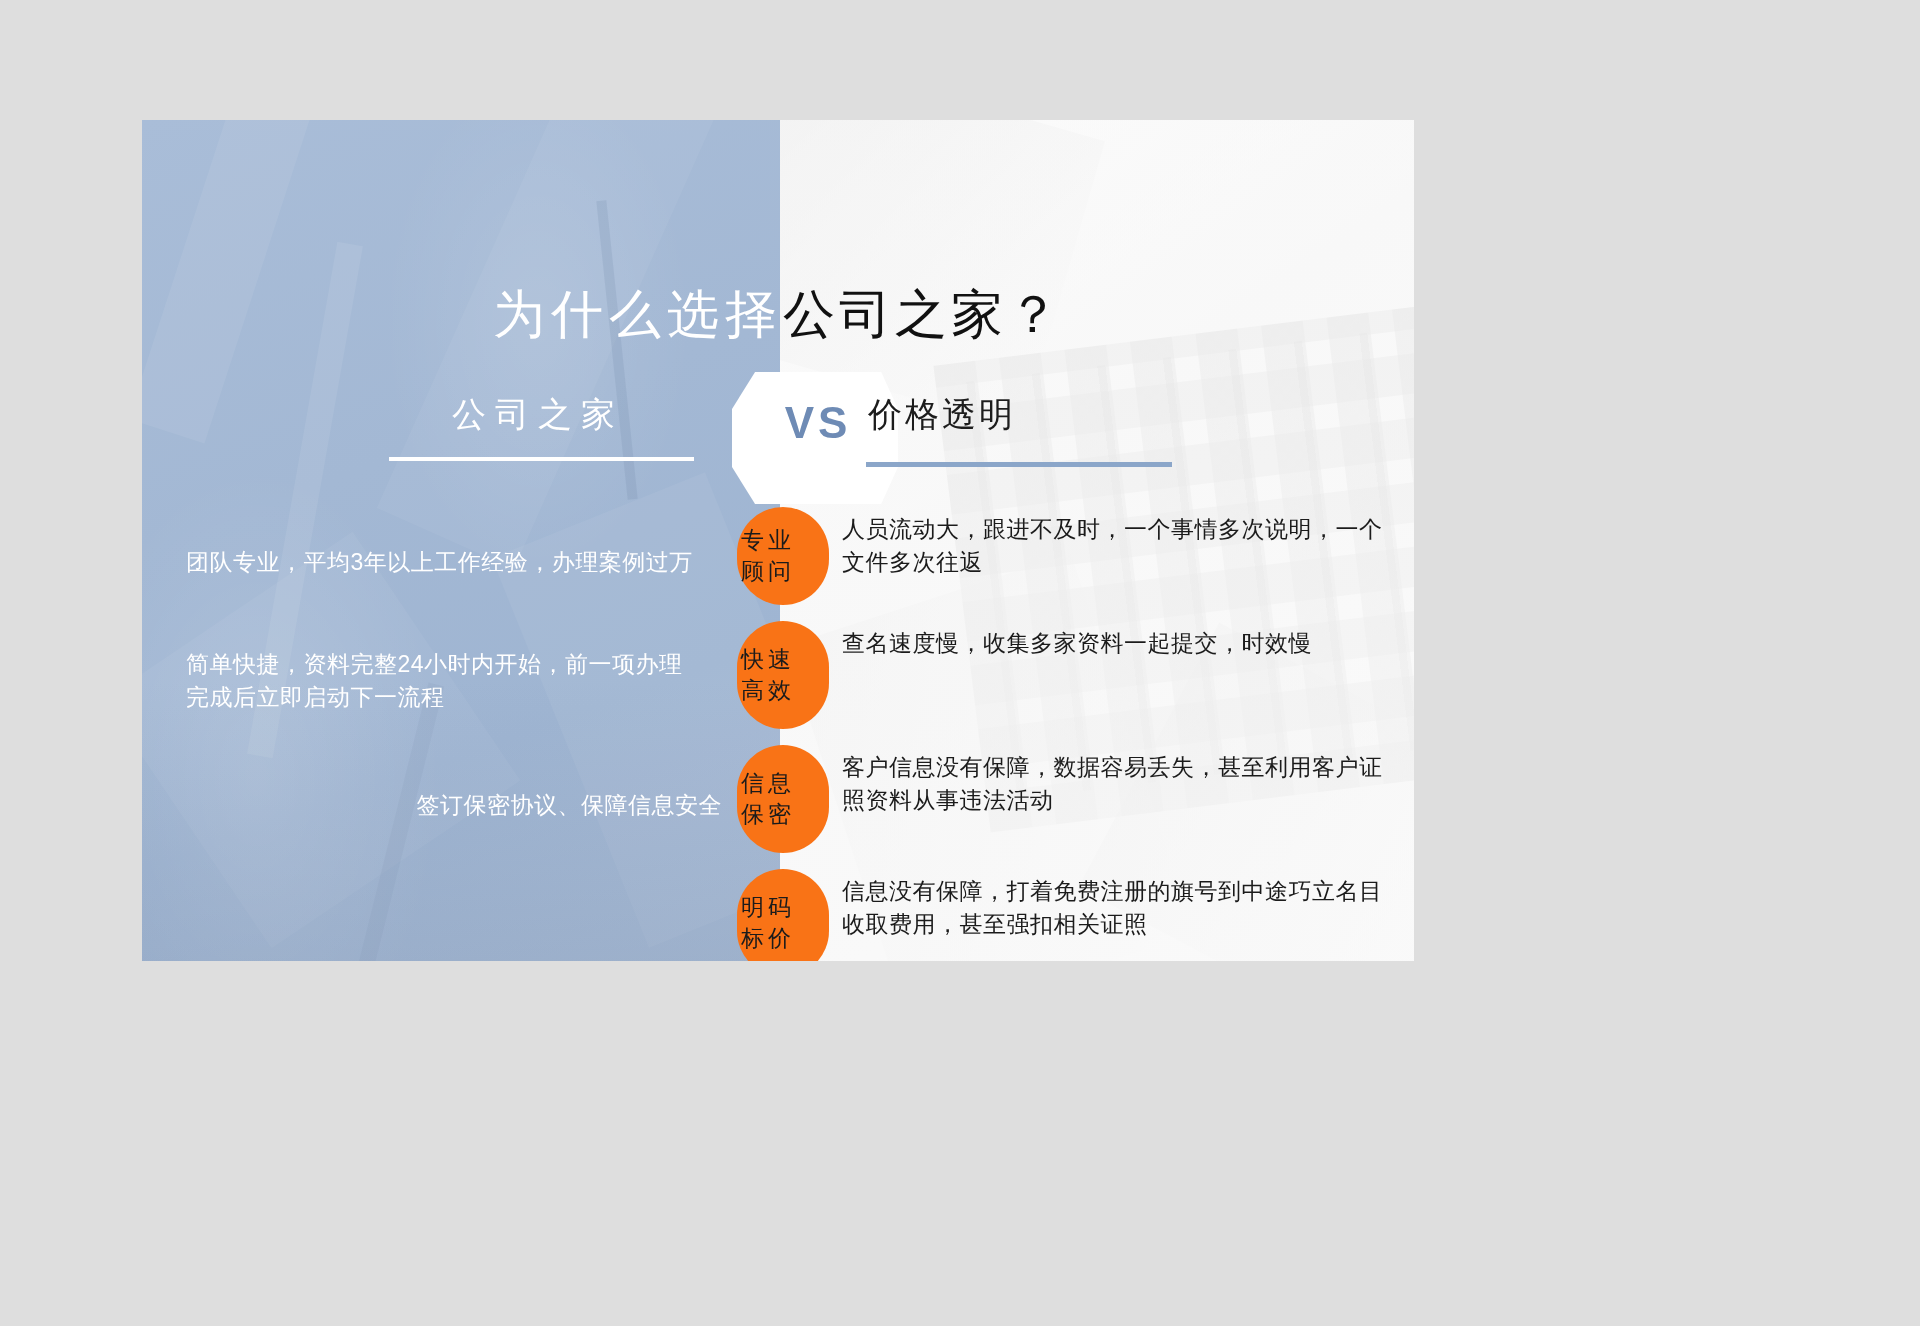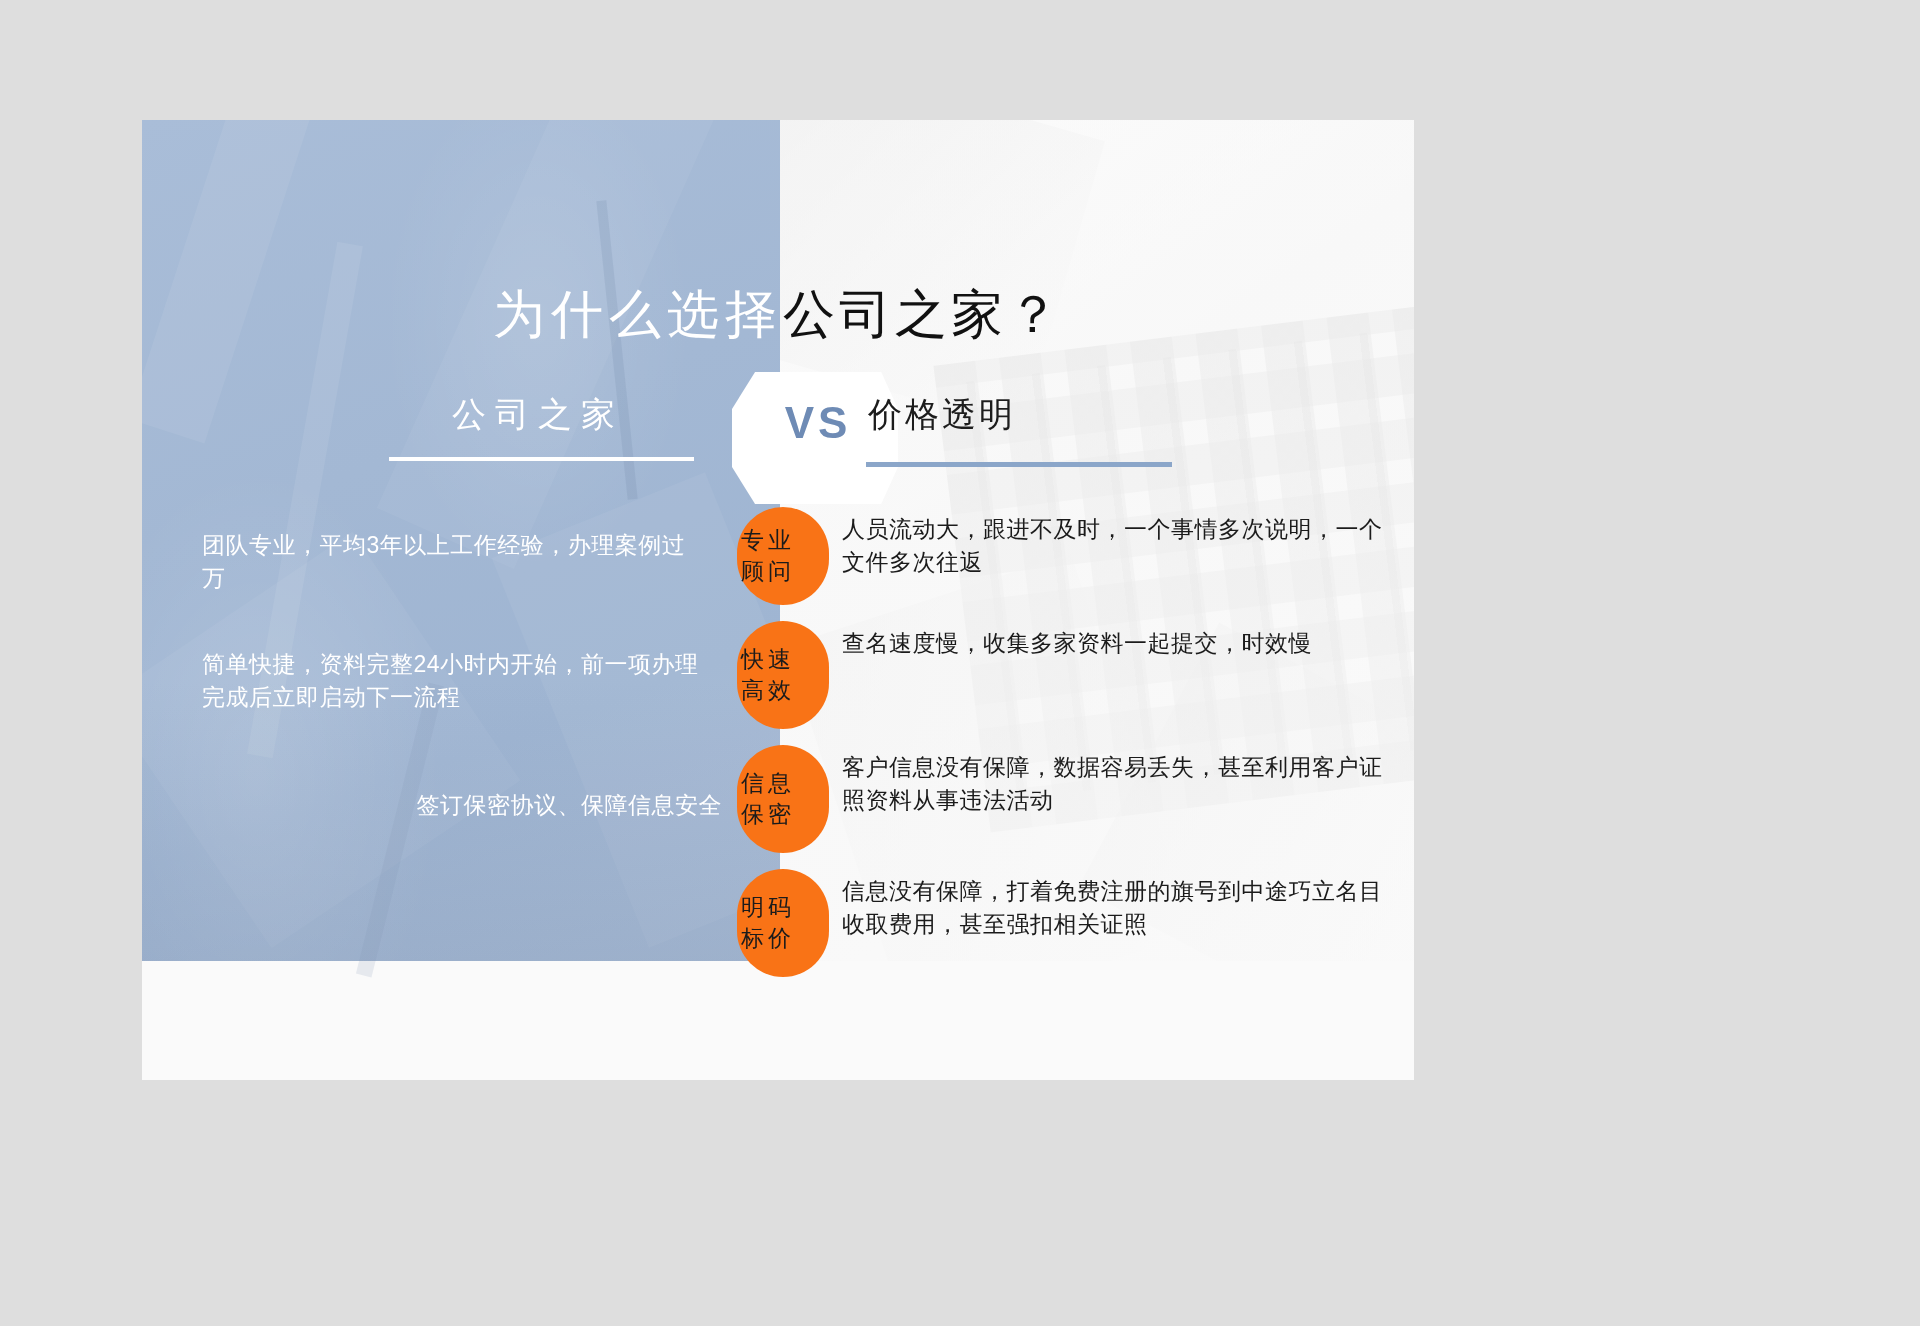--- a/index.html
+++ b/index.html
@@ -5,21 +5,21 @@
   html,body{margin:0;padding:0;}
   body{
     width:1920px;height:1326px;
     background:#dedede;
     font-family:"Liberation Sans","DejaVu Sans",sans-serif;
     overflow:hidden;
   }
   .stage{
     position:absolute;
     left:142px;top:120px;
-    width:1272px;height:960px;
+    width:1272px;height:841px;
     overflow:hidden;
     background:#fafafa;
   }
   
   .left-panel{
     position:absolute;left:0;top:0;
     width:638px;height:841px;
     background:
       radial-gradient(ellipse 300px 500px at 18% 78%, rgba(255,255,255,0.13), rgba(255,255,255,0) 62%),
       radial-gradient(ellipse 260px 420px at 62% 24%, rgba(255,255,255,0.10), rgba(255,255,255,0) 60%),
@@ -123,21 +123,21 @@
   .row.r1{height:98px;}
   .cell-left{
     position:absolute;left:0;top:0;width:598px;height:100%;
     display:flex;align-items:center;justify-content:flex-start;
     padding-right:18px;box-sizing:border-box;
   }
   .cell-left.align-right{justify-content:flex-end;}
   .cell-left-txt{
     color:#ffffff;font-size:23px;line-height:1.42;
     letter-spacing:0.5px;max-width:558px;
-    padding-left:60px;box-sizing:border-box;
+    padding-left:44px;box-sizing:border-box;
   }
   .cell-left.align-right .cell-left-txt{text-align:left;padding-left:0;padding-right:0;}
   .pill{
     position:absolute;left:595px;top:-6px;width:92px;height:100%;
     background:#f97316;border-radius:46px;
     display:flex;align-items:center;justify-content:flex-start;
   }
   .pill-txt{
     color:#1b1b1b;font-size:23px;line-height:1.35;
     letter-spacing:4px;text-align:center;white-space:pre-line;

